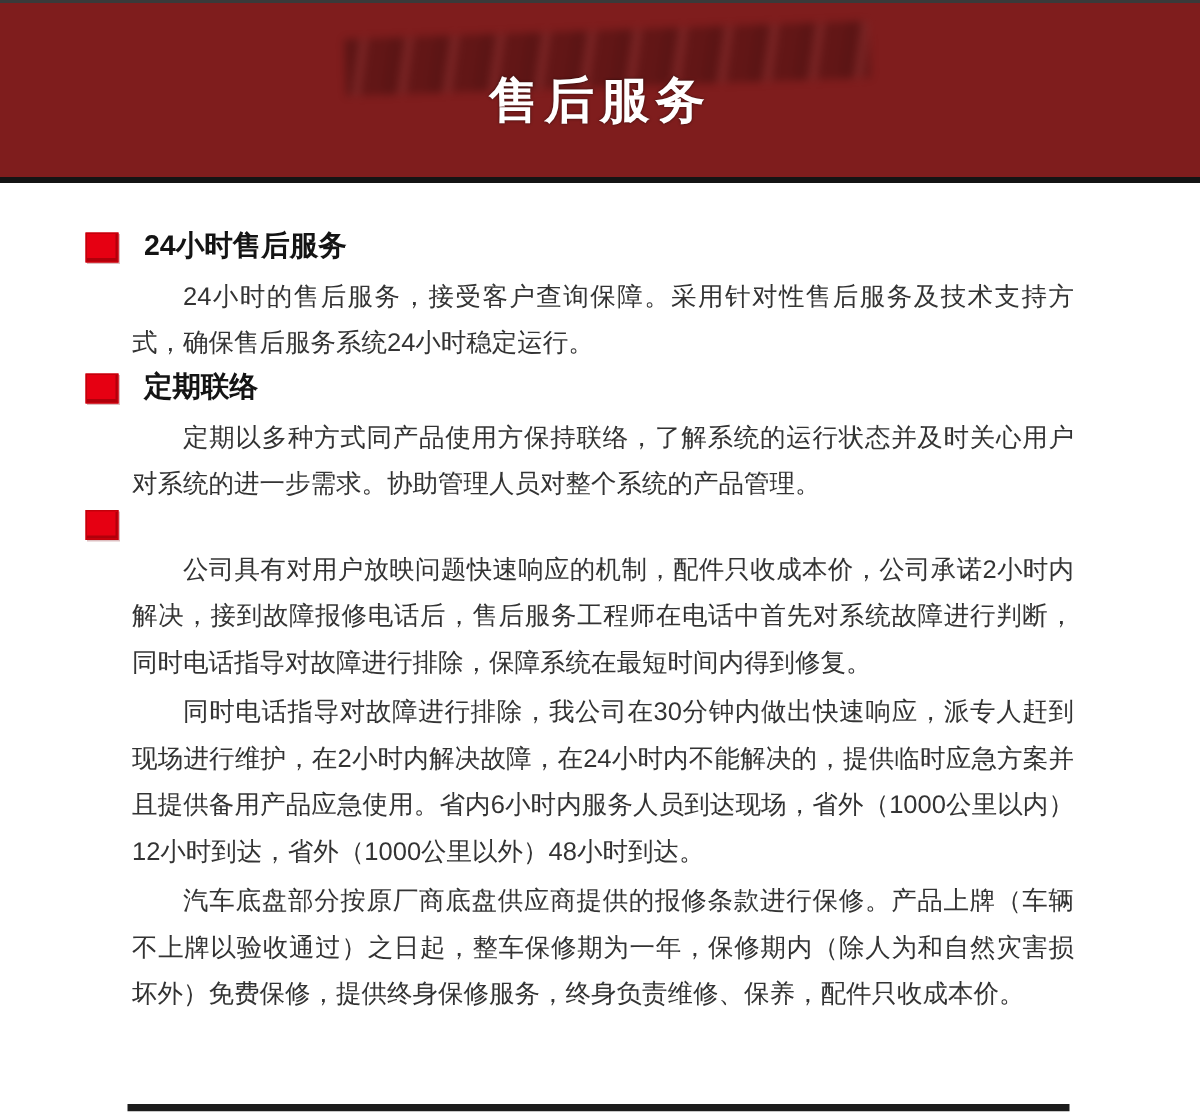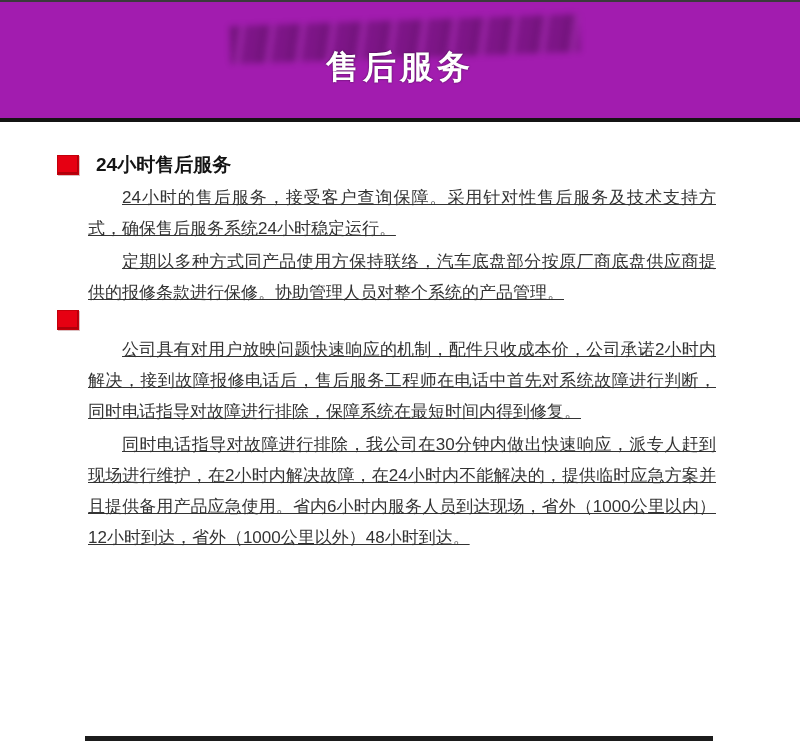--- a/index.html
+++ b/index.html
@@ -10,21 +10,21 @@
     width: 800px;
     height: 741px;
     position: relative;
     overflow: hidden;
     background: #ffffff;
     font-family: "Liberation Sans", "DejaVu Sans", sans-serif;
   }
   .page-header {
     position: relative;
     height: 116px;
-    background: #a21caf;
+    background: #7f1d1d;
     border-top: 2px solid #3a3a3a;
     border-bottom: 4px solid #141414;
     display: flex;
     align-items: center;
     justify-content: center;
     overflow: hidden;
   }
   .watermark {
     position: absolute;
     left: 230px;
@@ -78,21 +78,20 @@
     color: #141414;
   }
   .service-section p {
     margin: 0 0 2px 31px;
     width: 628px;
     font-size: 17px;
     line-height: 31px;
     color: #333333;
     text-indent: 2em;
     text-align: justify;
-    text-decoration: underline;
   }
   .bottom-bar {
     position: absolute;
     left: 85px;
     bottom: 0;
     width: 628px;
     height: 5px;
     background: #1c1c1c;
   }
 </style>
@@ -108,29 +107,34 @@
 
   <section class="service-section">
     <div class="sec-head">
       <span class="bullet"></span>
       <h2>24小时售后服务</h2>
     </div>
     <p>24小时的售后服务，接受客户查询保障。采用针对性售后服务及技术支持方式，确保售后服务系统24小时稳定运行。</p>
   </section>
 
   <section class="service-section">
-    <p>定期以多种方式同产品使用方保持联络，汽车底盘部分按原厂商底盘供应商提供的报修条款进行保修。协助管理人员对整个系统的产品管理。</p>
+    <div class="sec-head">
+      <span class="bullet"></span>
+      <h2>定期联络</h2>
+    </div>
+    <p>定期以多种方式同产品使用方保持联络，了解系统的运行状态并及时关心用户对系统的进一步需求。协助管理人员对整个系统的产品管理。</p>
   </section>
 
   <section class="service-section">
     <div class="sec-head">
       <span class="bullet"></span>
     </div>
     <p>公司具有对用户放映问题快速响应的机制，配件只收成本价，公司承诺2小时内解决，接到故障报修电话后，售后服务工程师在电话中首先对系统故障进行判断，同时电话指导对故障进行排除，保障系统在最短时间内得到修复。</p>
     <p>同时电话指导对故障进行排除，我公司在30分钟内做出快速响应，派专人赶到现场进行维护，在2小时内解决故障，在24小时内不能解决的，提供临时应急方案并且提供备用产品应急使用。省内6小时内服务人员到达现场，省外（1000公里以内）12小时到达，省外（1000公里以外）48小时到达。</p>
   </section>
 
   <section class="service-section">
+    <p>汽车底盘部分按原厂商底盘供应商提供的报修条款进行保修。产品上牌（车辆不上牌以验收通过）之日起，整车保修期为一年，保修期内（除人为和自然灾害损坏外）免费保修，提供终身保修服务，终身负责维修、保养，配件只收成本价。</p>
   </section>
 
 </main>
 
 <div class="bottom-bar"></div>
 
 </body></html>

